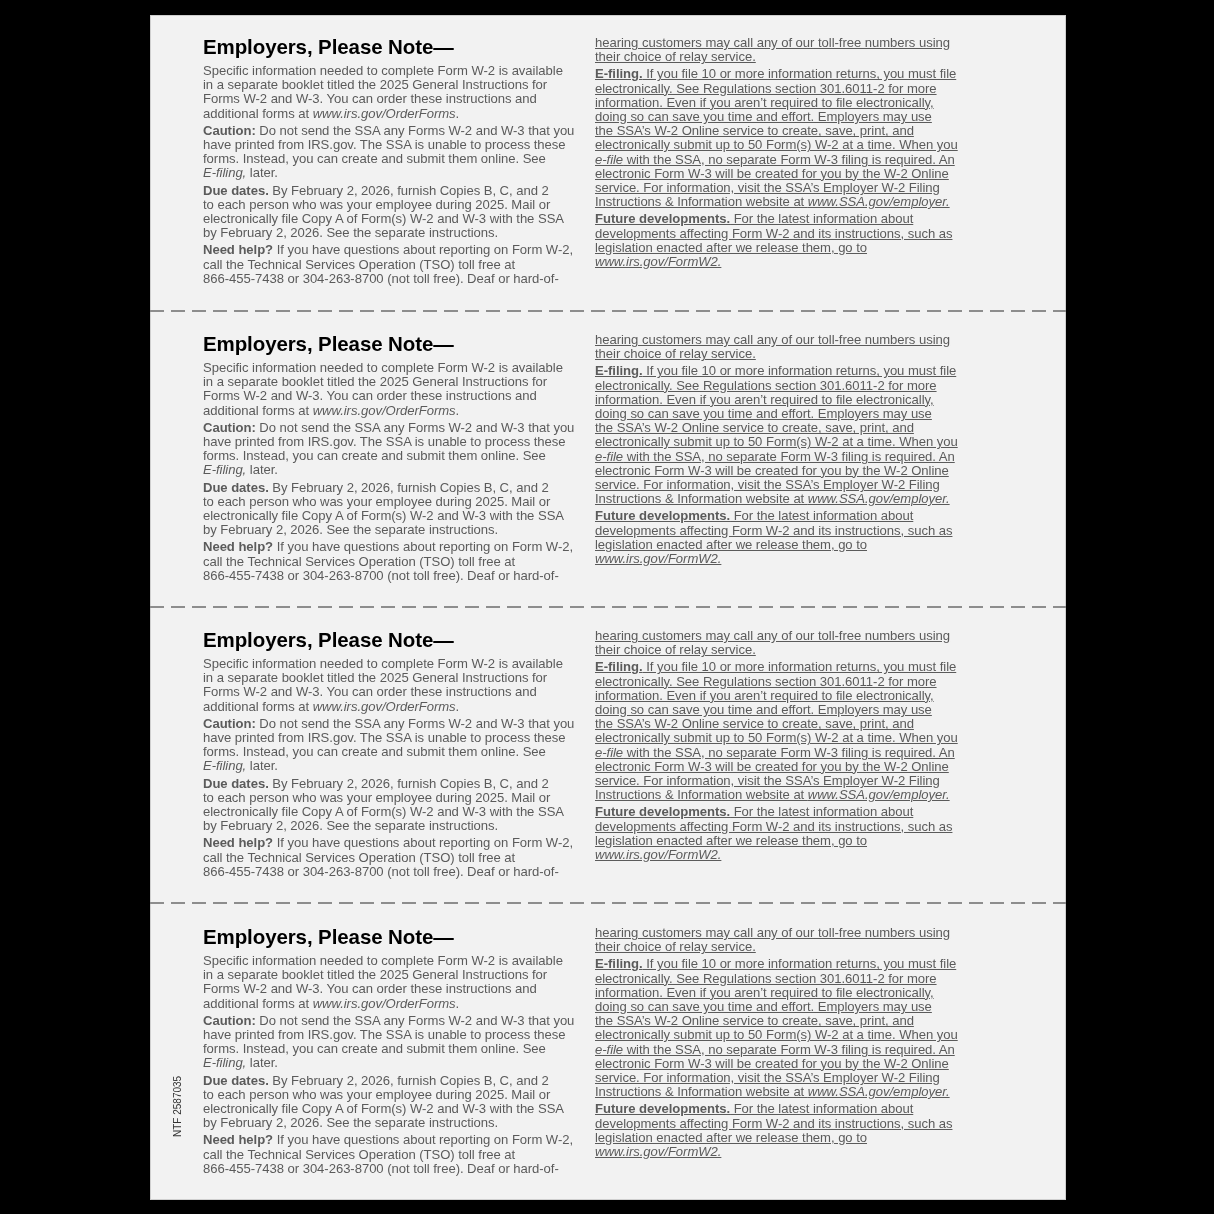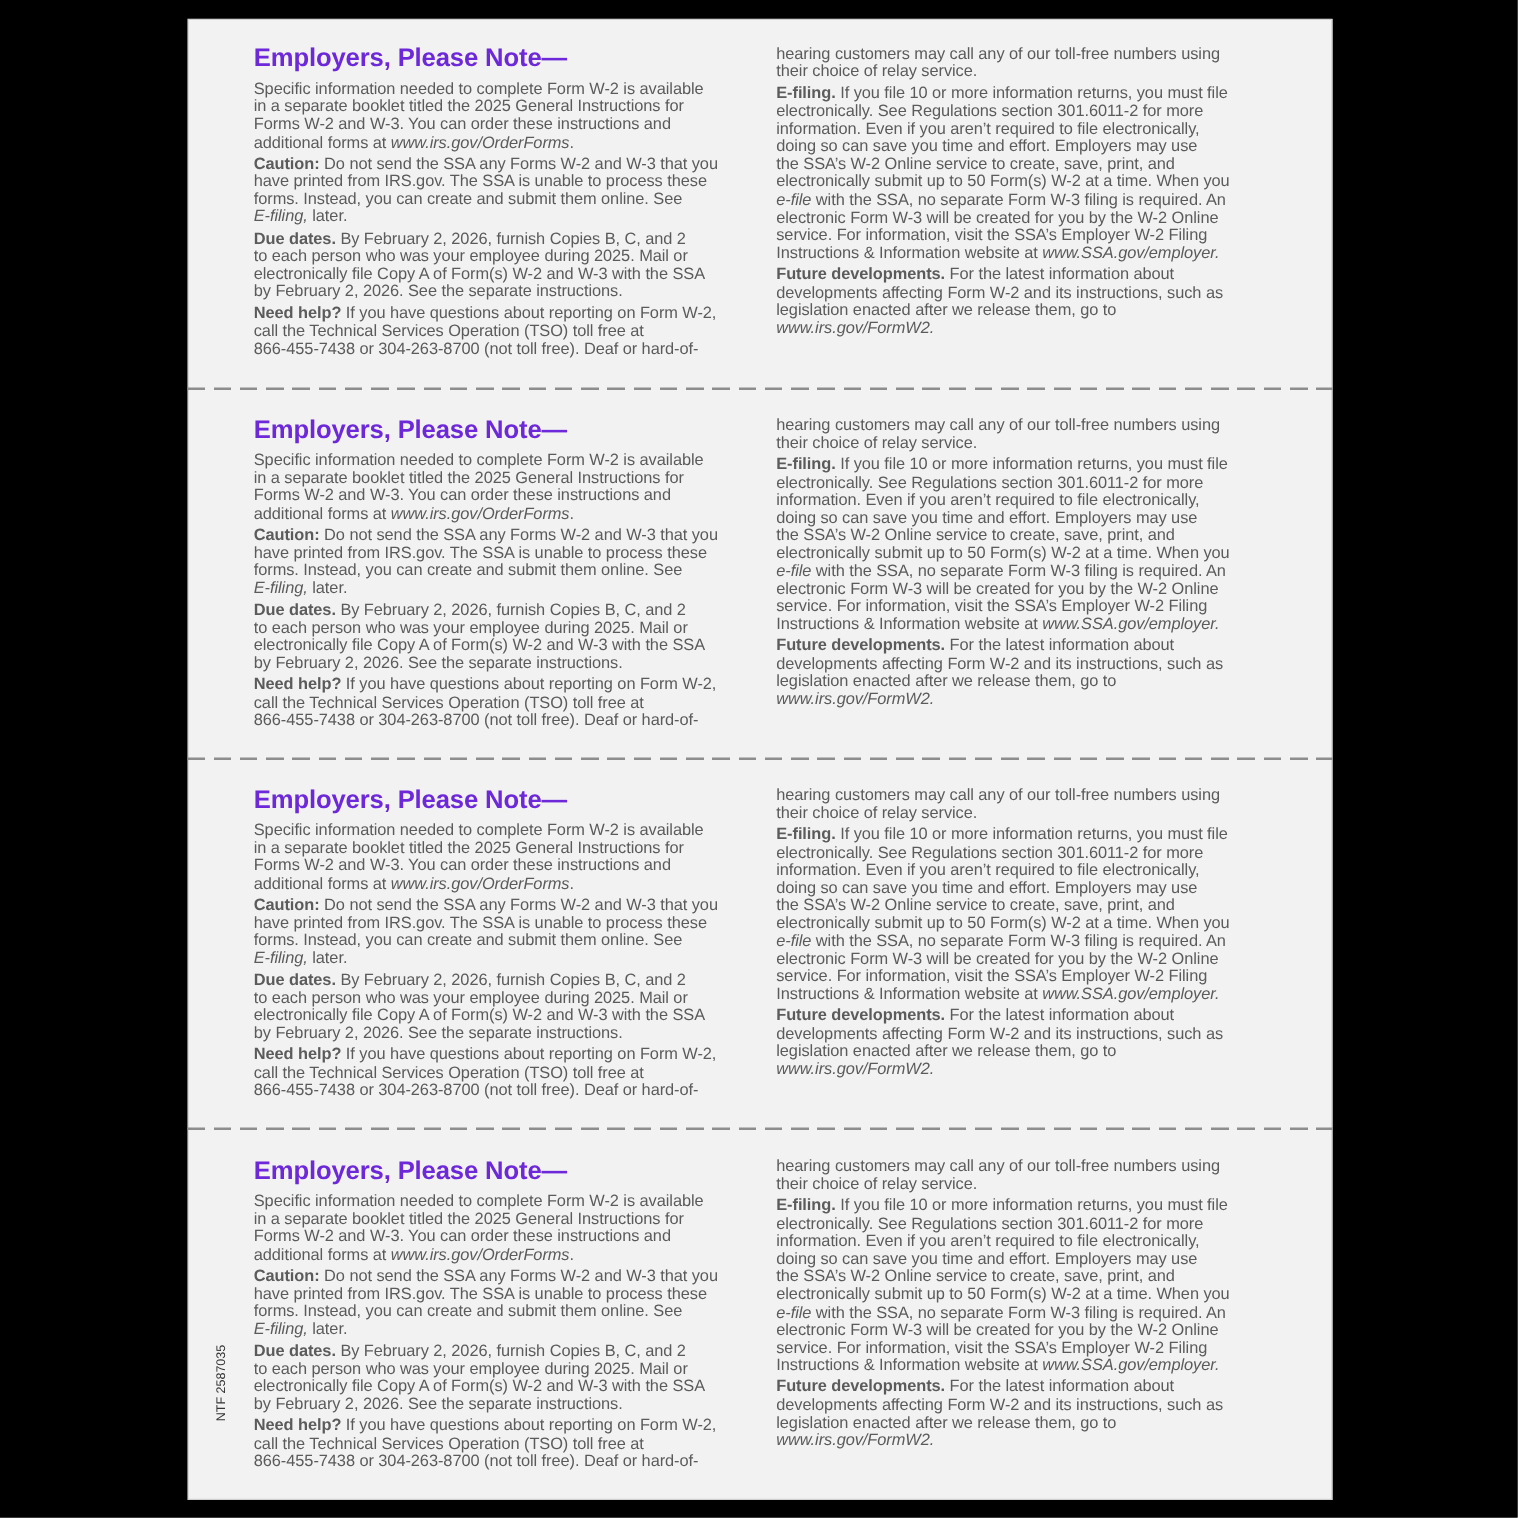--- a/index.html
+++ b/index.html
@@ -3,22 +3,22 @@
 <meta charset="utf-8">
 <style>
   html, body { margin:0; padding:0; background:#000; }
   body { width:1214px; height:1214px; position:relative; overflow:hidden;
          font-family:"Liberation Sans", sans-serif; }
   .page { position:absolute; left:150px; top:15px; width:916px; height:1185px;
           background:#f2f2f2; box-shadow: inset 0 0 0 1px #cfcfcf; }
   .panel { position:absolute; left:0; width:916px; height:296px; }
   .col { position:absolute; color:#5b5b5b; font-size:13.1px; line-height:14.2px; letter-spacing:-0.05px; }
   .col.left { left:53px; top:20px; width:400px; }
-  .col.right { left:471px; top:21px; width:400px; }
-  .heading { font-size:20.5px; font-weight:bold; line-height:24px; margin:0 0 5px 0; color:#6d28d9; letter-spacing:-0.1px; }
+  .col.right { left:445px; top:21px; width:400px;text-decoration:underline; }
+  .heading { font-size:20.5px; font-weight:bold; line-height:24px; margin:0 0 5px 0; color:#000000; letter-spacing:-0.1px; }
   .para { margin:0 0 3px 0; }
   .line { display:block; white-space:nowrap; }
   b { font-weight:bold; }
   i { font-style:italic; }
   .sep { position:absolute; left:0; width:916px; height:2px;
          background-image: repeating-linear-gradient(to right, #8d8d8d 0, #8d8d8d 14px, transparent 14px, transparent 21px); }
   .code { position:absolute; left:22px; top:1122px; font-size:10px; color:#333;
           transform: rotate(-90deg); transform-origin: left top; white-space:nowrap; }
 </style>
 </head>

